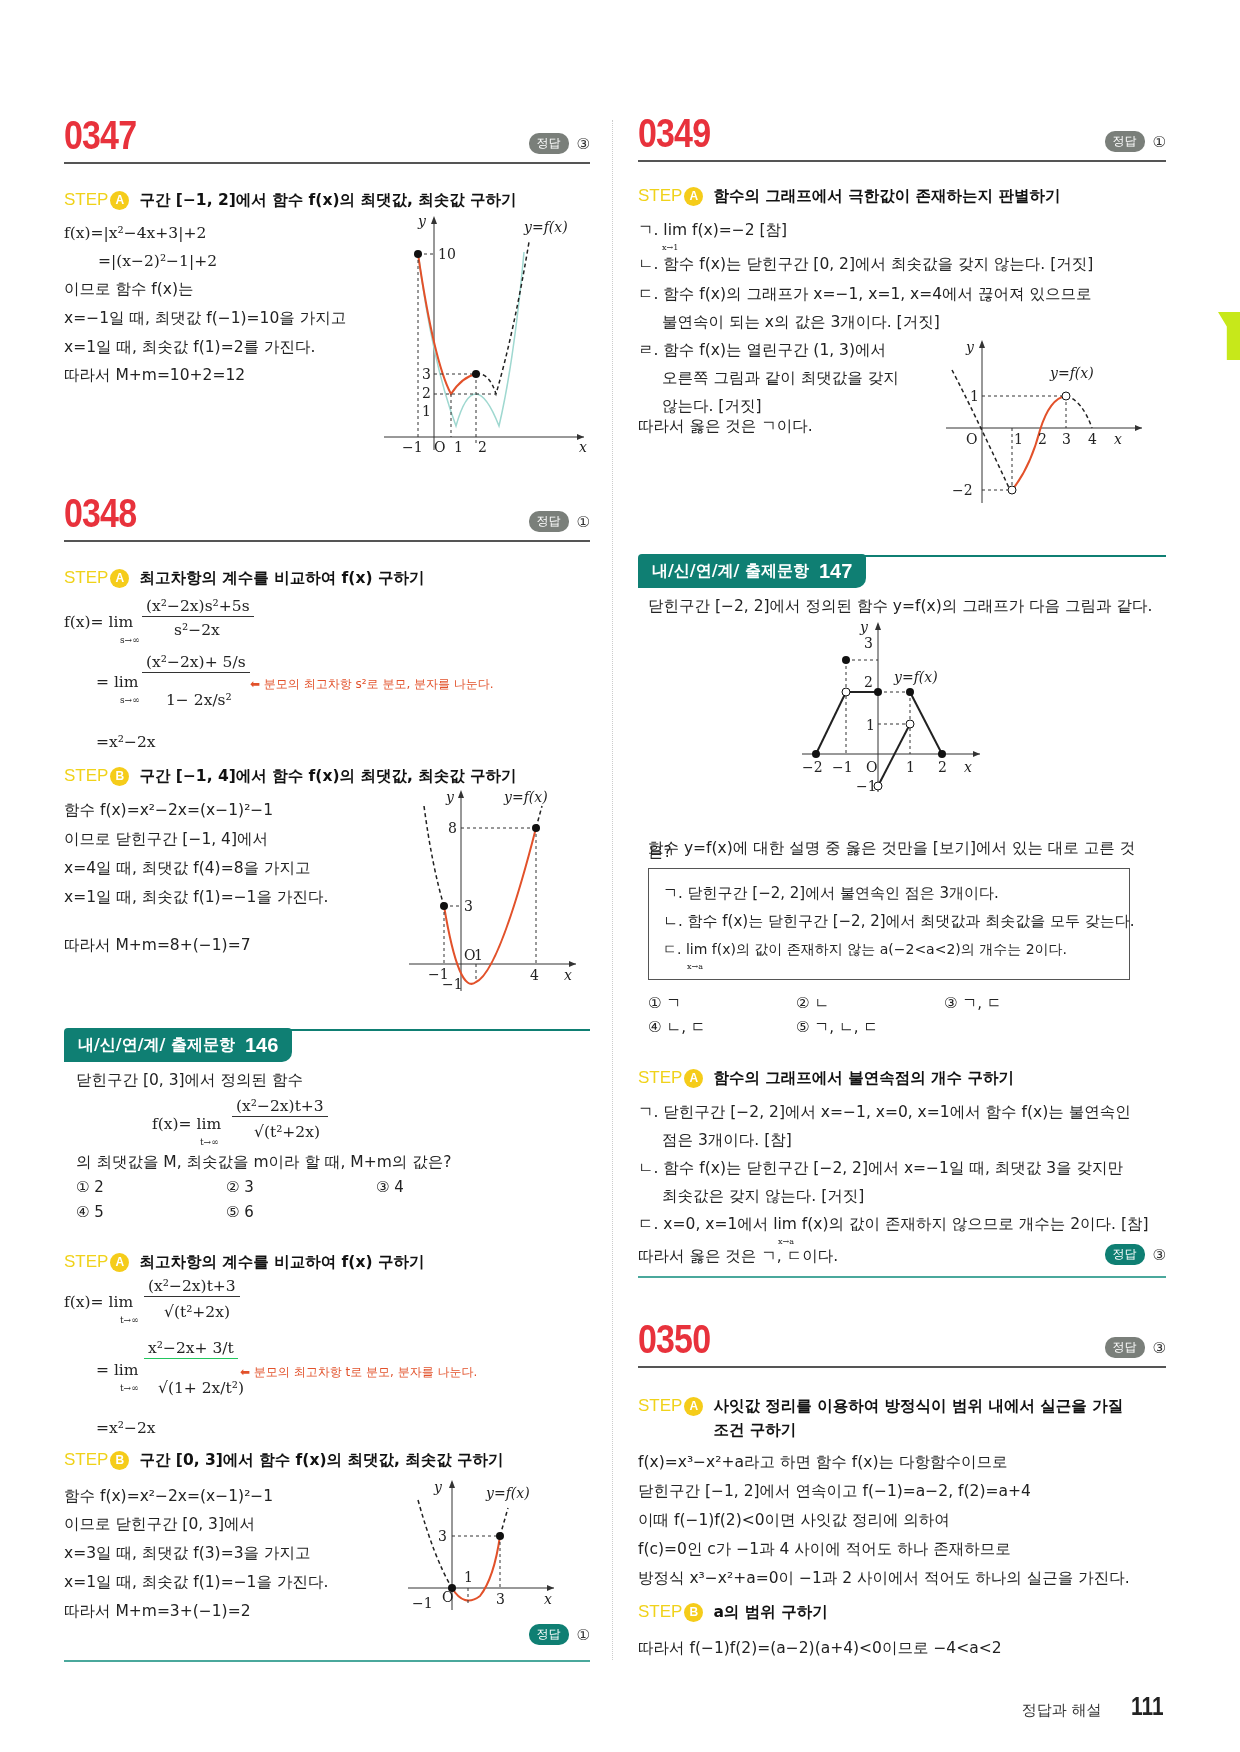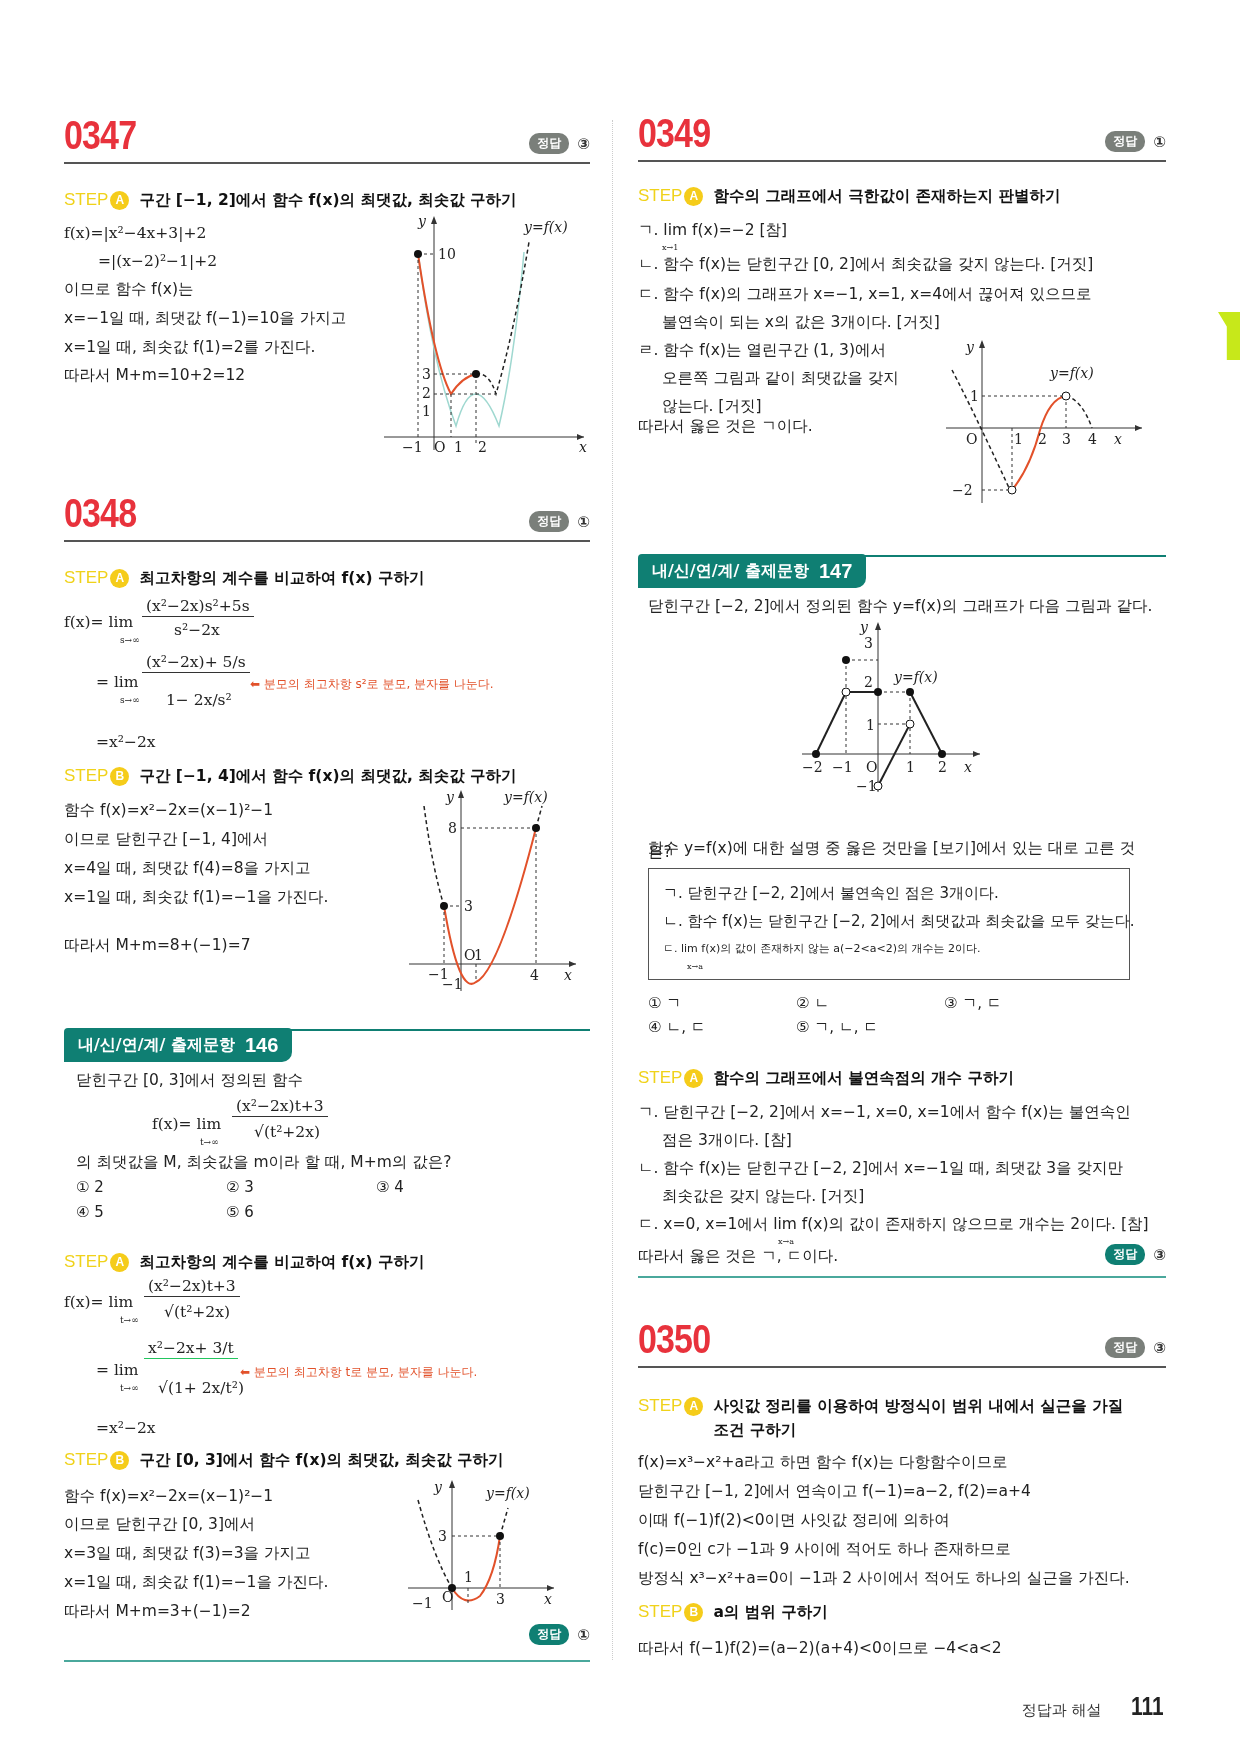--- a/index.html
+++ b/index.html
@@ -5,21 +5,21 @@
   * { box-sizing: border-box; margin: 0; padding: 0; }
   body { width: 1240px; height: 1752px; background: #ffffff; position: relative; overflow: hidden;
          font-family: "DejaVu Sans", "Liberation Sans", sans-serif; color: #222; font-size: 16px; }
   .col { position: absolute; top: 0; }
   .left { left: 64px; width: 526px; }
   .right { left: 638px; width: 528px; }
   .abs { position: absolute; }
   .prob-head { position: absolute; left: 0; right: 0; height: 48px; border-bottom: 2px solid #555; }
   .prob-num { position: absolute; left: 0; bottom: 4px; font-family: "Liberation Sans", sans-serif; font-weight: bold;
               font-size: 40px; color: #e8323c; letter-spacing: -1px; transform: scaleX(0.85); transform-origin: left bottom; }
-  .answer { position: absolute; right: 0; bottom: 8px; display: flex; align-items: center; gap: 8px; font-weight: bold; }
+  .answer { position: absolute; right: 0; bottom: 8px; display: flex; align-items: center; gap: 8px; }
   .badge { background: #7a7f7a; color: #fff; border-radius: 10px; font-size: 12px; padding: 2px 8px; }
   .badge.teal { background: #0f7f73; }
   .circ { font-size: 15px; color: #333; }
   .step { position: absolute; left: 0; display: flex; align-items: flex-start; gap: 10px; font-size: 15.5px; font-weight: bold; color: #111; line-height: 24px; }
   .step-tag { color: #f0d21a; font-weight: normal; font-family: "Liberation Sans", sans-serif; font-size: 17px; display: flex; align-items: center; gap: 2px; white-space: nowrap; }
   .step-dot { display: inline-block; width: 19px; height: 19px; border-radius: 50%; background: #f5cc1a; color: #fff; font-size: 12px; font-weight: bold; text-align: center; line-height: 19px; }
   .line { position: absolute; left: 0; font-size: 15.5px; line-height: 20px; white-space: nowrap; color: #222; }
   .math { font-family: "DejaVu Serif", "Liberation Serif", serif; }
   .note { color: #e2512a; font-size: 12px; }
   .banner { position: absolute; left: 0; right: 0; height: 34px; }
@@ -336,21 +336,21 @@
     <text x="62" y="12" font-style="italic">y</text>
     <text x="96" y="62" font-style="italic">y=f(x)</text>
   </svg>
 
   <div class="line" style="top:838px; left:10px;">함수 y=f(x)에 대한 설명 중 옳은 것만을 [보기]에서 있는 대로 고른 것</div>
   <div class="line" style="top:842px; left:10px;">은?</div>
 
   <div class="box" style="top:868px; left:10px; width:482px; height:112px;padding-left:47px;">
     <div class="line" style="top:14px; left:14px; font-size:15px;">ㄱ. 닫힌구간 [−2, 2]에서 불연속인 점은 3개이다.</div>
     <div class="line" style="top:42px; left:14px; font-size:15px;">ㄴ. 함수 f(x)는 닫힌구간 [−2, 2]에서 최댓값과 최솟값을 모두 갖는다.</div>
-    <div class="line" style="top:70px; left:14px; font-size:11px;">ㄷ. lim f(x)의 값이 존재하지 않는 a(−2&lt;a&lt;2)의 개수는 2이다.</div>
+    <div class="line" style="top:70px; left:14px; font-size:14px;">ㄷ. lim f(x)의 값이 존재하지 않는 a(−2&lt;a&lt;2)의 개수는 2이다.</div>
     <div class="line math" style="top:88px; left:38px; font-size:8px;">x→a</div>
   </div>
 
   <div class="choices" style="top:994px; left:10px; width:500px;">
     <span class="choice" style="left:0; top:0;">① ㄱ</span>
     <span class="choice" style="left:148px; top:0;">② ㄴ</span>
     <span class="choice" style="left:296px; top:0;">③ ㄱ, ㄷ</span>
     <span class="choice" style="left:0; top:24px;">④ ㄴ, ㄷ</span>
     <span class="choice" style="left:148px; top:24px;">⑤ ㄱ, ㄴ, ㄷ</span>
   </div>
@@ -385,21 +385,21 @@
   <div class="step" style="top:1394px; width:510px;">
     <span class="step-tag">
         <span>STEP</span>
         <span class="step-dot">A</span>
       </span>
     <span style="white-space:normal; width:420px;">사잇값 정리를 이용하여 방정식이 범위 내에서 실근을 가질 조건 구하기</span>
   </div>
   <div class="line" style="top:1452px;">f(x)=x³−x²+a라고 하면 함수 f(x)는 다항함수이므로</div>
   <div class="line" style="top:1481px;">닫힌구간 [−1, 2]에서 연속이고 f(−1)=a−2, f(2)=a+4</div>
   <div class="line" style="top:1510px;">이때 f(−1)f(2)&lt;0이면 사잇값 정리에 의하여</div>
-  <div class="line" style="top:1539px;">f(c)=0인 c가 −1과 9 사이에 적어도 하나 존재하므로</div>
+  <div class="line" style="top:1539px;">f(c)=0인 c가 −1과 4 사이에 적어도 하나 존재하므로</div>
   <div class="line" style="top:1568px;">방정식 x³−x²+a=0이 −1과 2 사이에서 적어도 하나의 실근을 가진다.</div>
   <div class="step" style="top:1600px;">
     <span class="step-tag">
         <span>STEP</span>
         <span class="step-dot">B</span>
       </span>
     <span>a의 범위 구하기</span>
   </div>
   <div class="line" style="top:1638px;">따라서 f(−1)f(2)=(a−2)(a+4)&lt;0이므로 −4&lt;a&lt;2</div>
 </div>

